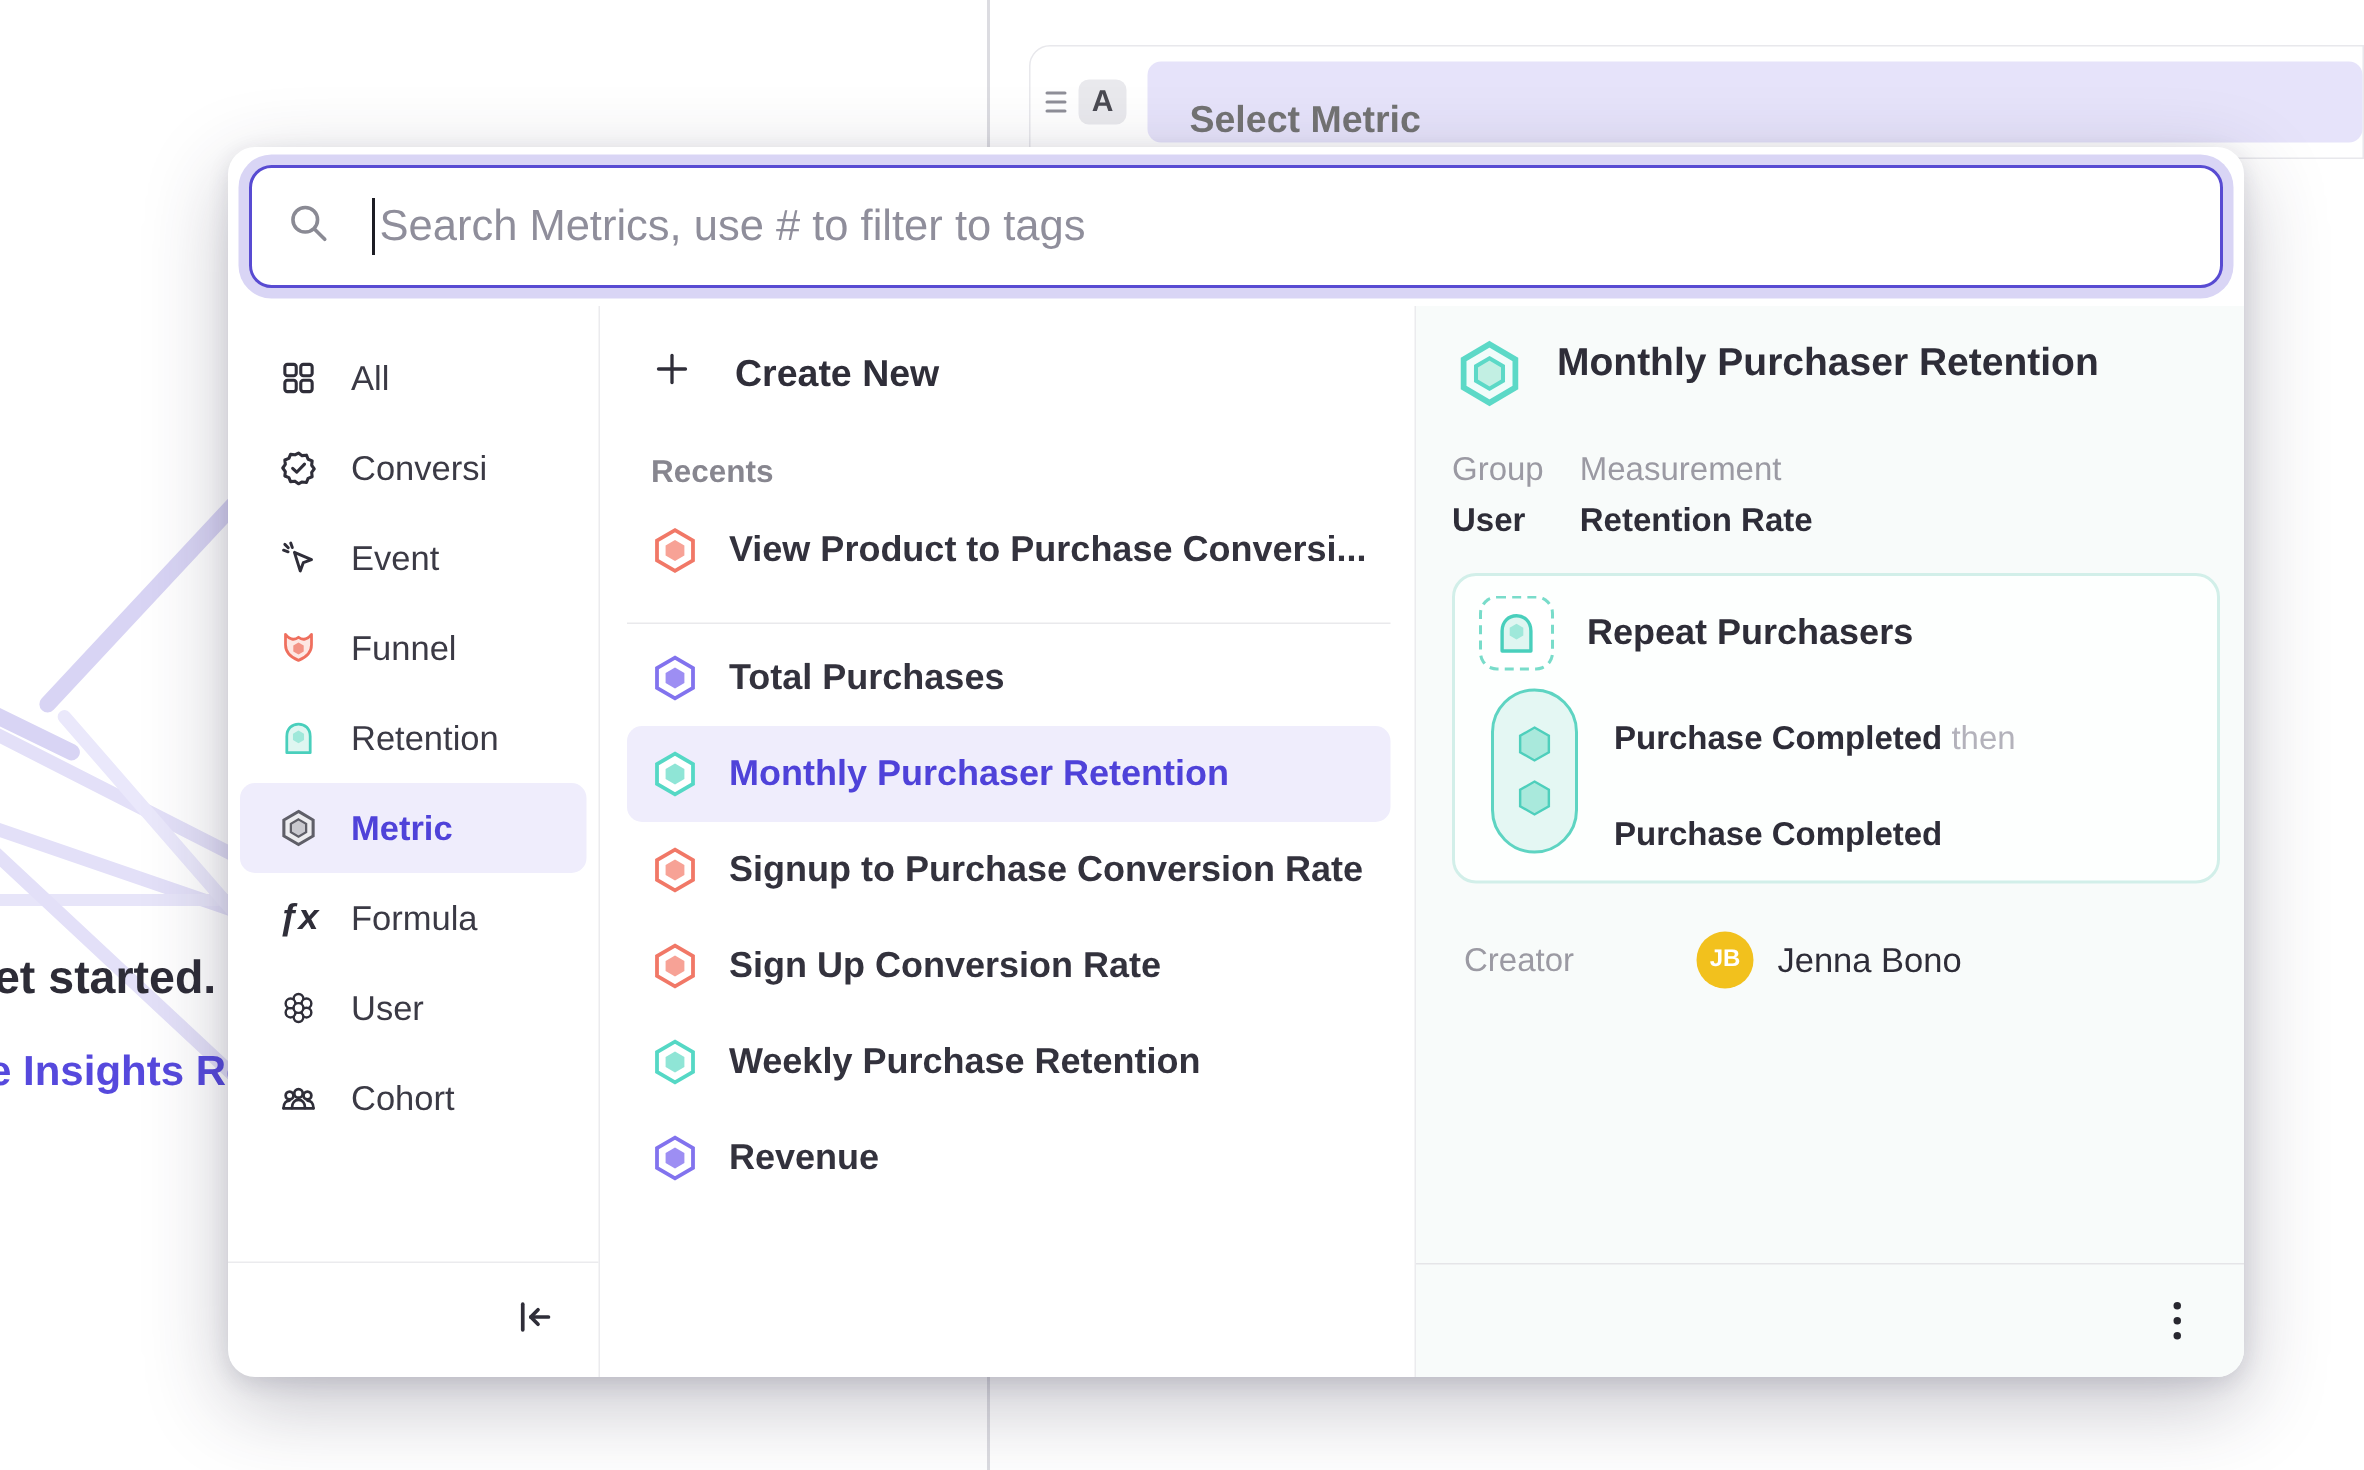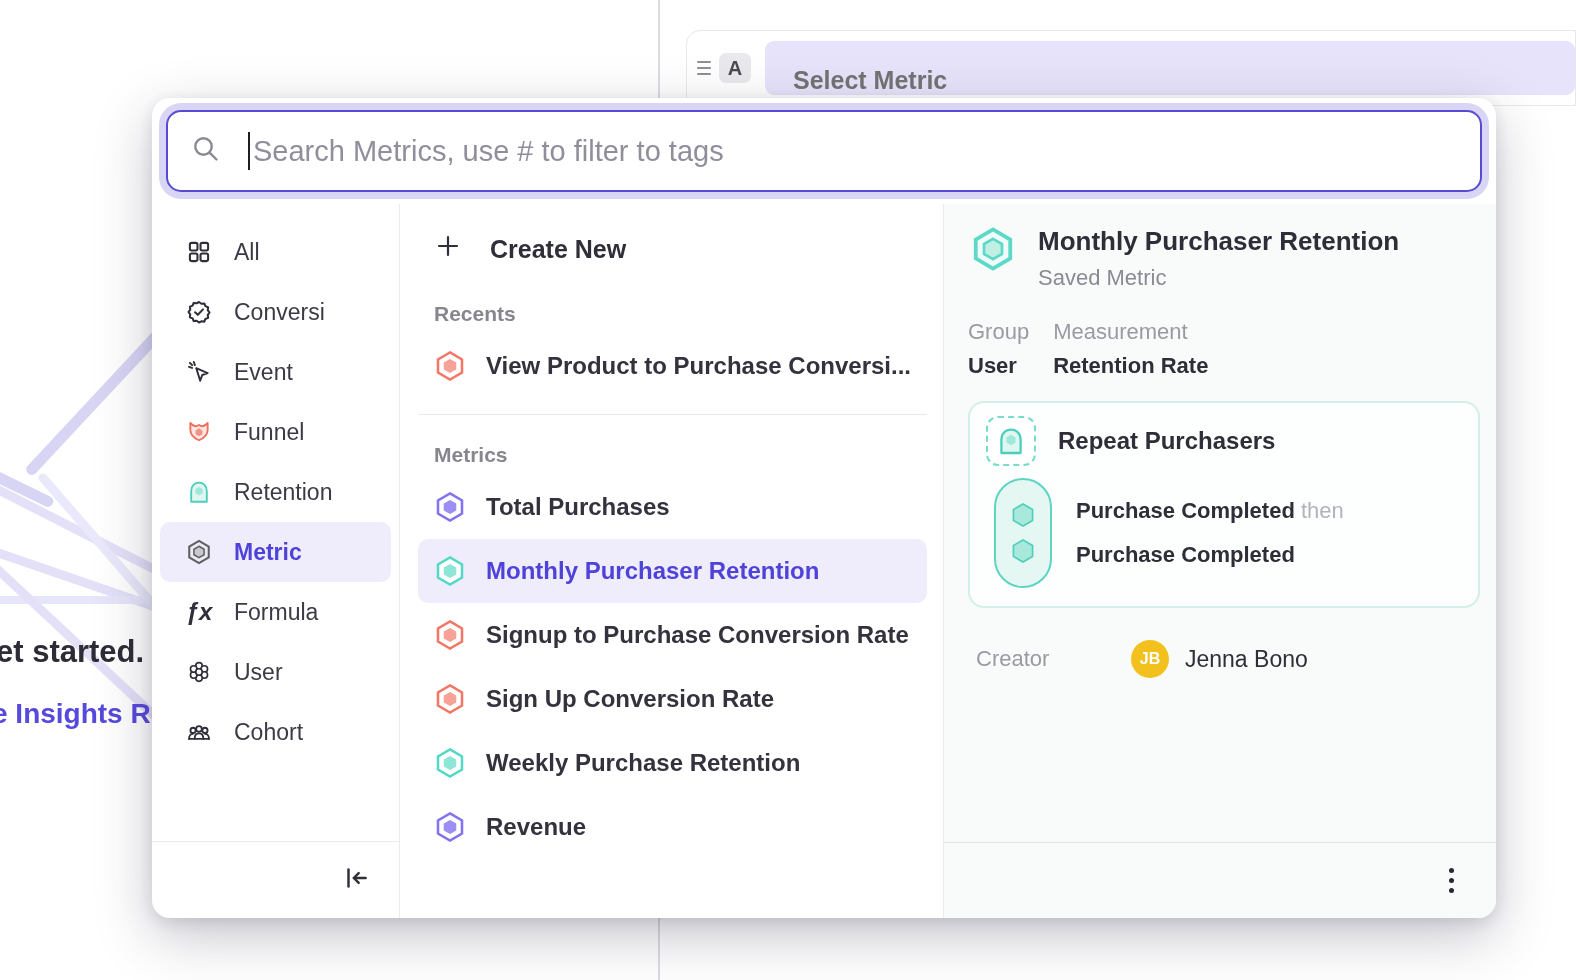--- a/index.html
+++ b/index.html
@@ -71,21 +71,21 @@
   .def-card { margin:22px 0 0 12px; background:#fdfffe; border:2px solid #d2efe9; border-radius:16px;
     padding:13px 16px 18px; }
   .def-head { display:flex; align-items:center; gap:22px; }
   .dashed-ic { width:50px; height:50px; border:2px dashed #79dcca; border-radius:12px; background:#fff;
     display:flex; align-items:center; justify-content:center; flex:none; }
   .def-name { font-size:24px; font-weight:700; color:#2e2d38;text-align:center; }
   .def-body { display:flex; gap:24px; margin:12px 0 0 8px; align-items:stretch; }
   .steps-pill { width:58px; height:110px; border:2px solid #5ed4c2; border-radius:30px; background:#e4f7f3;
     display:flex; flex-direction:column; align-items:center; justify-content:center; gap:8px; flex:none; }
   .step-lines { display:flex; flex-direction:column; justify-content:center; gap:18px; }
-  .step { font-size:22px; font-weight:700; color:#2e2d38; }
+  .step { font-size:22px; font-weight:700; color:#2e2d38;margin-top:20px; }
   .step .then { font-weight:400; color:#b3b2bb; }
   .creator-row { display:flex; align-items:center; margin:32px 0 0 20px; }
   .creator-lbl { font-size:22px; color:#9b9aa3; width:155px; }
   .avatar { width:38px; height:38px; border-radius:50%; background:#f2c11d; color:#fff; font-size:16px;
     font-weight:700; display:flex; align-items:center; justify-content:center; }
   .creator-name { font-size:23px; color:#2e2d38; margin-left:16px; }
   .detail-footer { border-top:1px solid #e5e5e8; height:76px; display:flex; align-items:center;
     justify-content:flex-end; padding-right:36px; }
   .kebab { display:flex; flex-direction:column; gap:5px; cursor:pointer; padding:6px; }
   .kebab i { width:5px; height:5px; border-radius:50%; background:#28272f; }
@@ -254,21 +254,20 @@
       <div class="m-row">
         <svg width="32" height="32" viewBox="0 0 24 24">
           <polygon points="12,1.8 21,7.1 21,16.9 12,22.2 3,16.9 3,7.1" fill="#fff" stroke="#f17867" stroke-width="1.9"></polygon>
           <polygon points="12,6.7 16.7,9.45 16.7,14.55 12,17.3 7.3,14.55 7.3,9.45" fill="#f7a296"></polygon>
         </svg>
         <span>View Product to Purchase Conversi...</span>
       </div>
 
       <div class="mid-div"></div>
 
-      <div class="sec-label">Metrics</div>
 
       <div class="m-row">
         <svg width="32" height="32" viewBox="0 0 24 24">
           <polygon points="12,1.8 21,7.1 21,16.9 12,22.2 3,16.9 3,7.1" fill="#fff" stroke="#8273ee" stroke-width="1.9"></polygon>
           <polygon points="12,6.7 16.7,9.45 16.7,14.55 12,17.3 7.3,14.55 7.3,9.45" fill="#9d8ef3"></polygon>
         </svg>
         <span>Total Purchases</span>
       </div>
 
       <div class="m-row sel">
@@ -314,21 +313,20 @@
 
     <div class="detail">
       <div class="detail-body">
         <div class="d-head">
           <svg width="46" height="46" viewBox="0 0 24 24">
             <polygon points="12,1.8 21,7.1 21,16.9 12,22.2 3,16.9 3,7.1" fill="#f1fcfa" stroke="#5cd9c7" stroke-width="2"></polygon>
             <polygon points="12,6.7 16.7,9.45 16.7,14.55 12,17.3 7.3,14.55 7.3,9.45" fill="#c2efe3" stroke="#5cd9c7" stroke-width="1.4"></polygon>
           </svg>
           <div>
             <div class="d-title">Monthly Purchaser Retention</div>
-            <div class="d-sub">Saved Metric</div>
           </div>
         </div>
 
         <div class="d-meta">
           <div>
             <div class="lbl">Group</div>
             <div class="val">User</div>
           </div>
           <div>
             <div class="lbl">Measurement</div>

